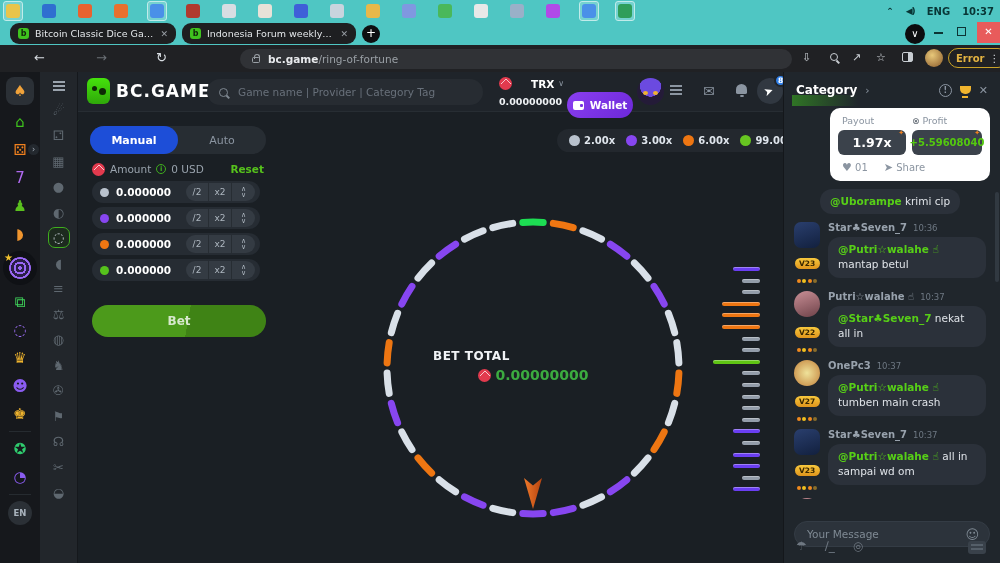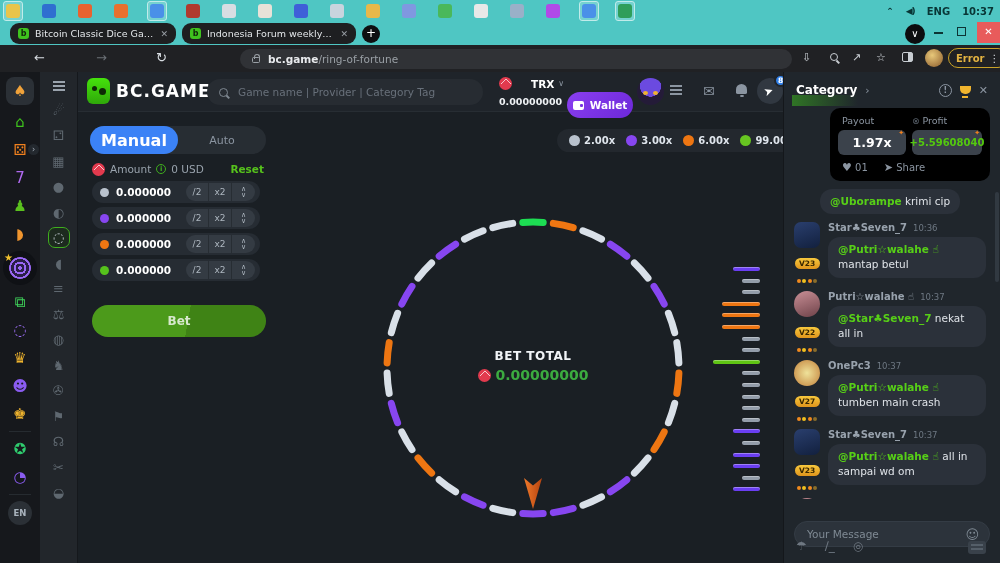--- a/index.html
+++ b/index.html
@@ -136,22 +136,22 @@
        padding-top:9px;gap:4.5px;}
   .hamb{width:12px;height:2px;background:#9aa3ad;box-shadow:0 4px 0 #9aa3ad,0 -4px 0 #9aa3ad;
         margin:4px 0 8px;}
   .sb2 .ic{width:22px;height:21px;display:flex;align-items:center;justify-content:center;
            color:#5f6870;font-size:13px;border-radius:7px;}
   .sb2 .ic.active{border:1px solid #3fae1e;background:#1d2a1f;color:#c8d0d8;}
 
   
   .mode-tabs{position:absolute;left:90px;top:126px;width:176px;height:28px;border-radius:14px;
              background:#272d33;display:flex;align-items:center;}
-  .mode-tabs .manual{width:88px;height:28px;border-radius:14px;background:#3b82f6;color:#fff;
-                     font-size:16px;font-weight:700;display:flex;align-items:center;justify-content:center;}
+  .mode-tabs .manual{width:88px;height:28px;border-radius:14px;background:#1d4ed8;color:#fff;
+                     font-size:11px;font-weight:700;display:flex;align-items:center;justify-content:center;}
   .mode-tabs .auto{flex:1;text-align:center;color:#8b95a1;font-size:11px;}
   .amt-row{position:absolute;left:92px;top:161px;width:172px;height:16px;display:flex;
            align-items:center;gap:5px;font-size:10.5px;color:#99a3ad;}
   .infoi{width:10px;height:10px;border:1px solid #3fae1e;border-radius:50%;color:#3fae1e;
          font-size:7px;line-height:8px;text-align:center;font-weight:700;}
   .reset{margin-left:auto;color:#56c21c;font-weight:700;font-size:10.5px;}
   #bet-rows{position:absolute;left:92px;top:181px;width:168px;}
   .brow{height:22px;margin-bottom:4px;background:#262c33;border-radius:11px;display:flex;
         align-items:center;padding:0 5px 0 8px;}
   .brow .dot{width:9px;height:9px;border-radius:50%;flex:0 0 auto;}
@@ -165,21 +165,21 @@
           background:linear-gradient(100deg,#4c9a1b 0 55%,#3f8315 55%);color:#d7e8cd;
           font-size:12px;font-weight:700;text-align:center;line-height:32px;}
 
   
   #legend{position:absolute;left:557px;top:129px;height:23px;border-radius:12px;background:#23282e;
           display:flex;align-items:center;gap:11px;padding:0 12px;}
   .chip{display:flex;align-items:center;gap:4px;}
   .chip .cdot{width:11px;height:11px;border-radius:50%;}
   .chip .clab{color:#dfe5ec;font-size:10px;font-weight:700;}
   #ring-wrap{position:absolute;left:378px;top:213px;width:310px;height:310px;}
-  .bettotal{position:absolute;left:433px;top:349px;width:200px;text-align:center;}
+  .bettotal{position:absolute;left:433px;top:349px;width:200px;}
   .bettotal .btl{color:#f0f3f6;font-size:12px;font-weight:800;letter-spacing:.5px;}
   .btv-row{margin-top:4px;display:flex;align-items:center;justify-content:center;gap:5px;}
   .btv-row .coin{width:13px;height:13px;}
   .btv{color:#3cab40;font-size:14px;font-weight:800;}
   #bars{position:absolute;left:712px;top:267px;width:48px;display:flex;flex-direction:column;
         gap:7.6px;align-items:flex-end;}
   .bar{height:4px;border-radius:2px;box-shadow:inset 0 1px rgba(255,255,255,.35);}
 
   
   .chat{position:absolute;left:783px;top:72px;width:217px;height:491px;background:#20262c;
@@ -191,21 +191,21 @@
              background:linear-gradient(90deg,rgba(63,195,30,.5),rgba(63,195,30,0));}
   .chat-hd .hchev{color:#8b95a1;font-size:11px;}
   .chat-hd .spacer{flex:1;}
   .circlei{width:13px;height:13px;border:1.2px solid #8b95a1;border-radius:50%;color:#8b95a1;
            font-size:8px;line-height:11px;text-align:center;font-weight:700;}
   .trophy{width:11px;height:8px;background:#f0b42e;border-radius:0 0 5px 5px;position:relative;}
   .trophy:after{content:"";position:absolute;left:2.5px;bottom:-4px;width:6px;height:2px;background:#f0b42e;}
   .chat-hd .x{color:#8b95a1;font-size:11px;}
   #chat-msgs{position:absolute;left:0;top:36px;width:100%;height:422px;padding:0 10px;
              display:flex;flex-direction:column;gap:8px;overflow:hidden;}
-  .betcard{align-self:flex-end;width:160px;background:#000000;border-radius:10px;padding:7px 8px;}
+  .betcard{align-self:flex-end;width:160px;background:#ffffff;border-radius:10px;padding:7px 8px;}
   .bc-labels{display:flex;font-size:9.5px;color:#8b95a1;}
   .bc-labels .pl{width:74px;padding-left:4px;}
   .bc-labels .pr{display:flex;align-items:center;gap:3px;}
   .bc-labels .pr .xo{color:#5a636d;font-size:9px;}
   .bc-boxes{display:flex;gap:6px;margin-top:4px;}
   .bcbox{height:25px;border-radius:6px;background:#3b424b;display:flex;align-items:center;
          justify-content:center;position:relative;}
   .bcbox .sp{position:absolute;right:2px;top:-1px;color:#f0801e;font-size:7px;}
   .bcbox.payout{width:68px;color:#fff;font-weight:800;font-size:12.5px;}
   .bcbox.profit{width:70px;color:#54c80f;font-weight:700;font-size:10px;}

